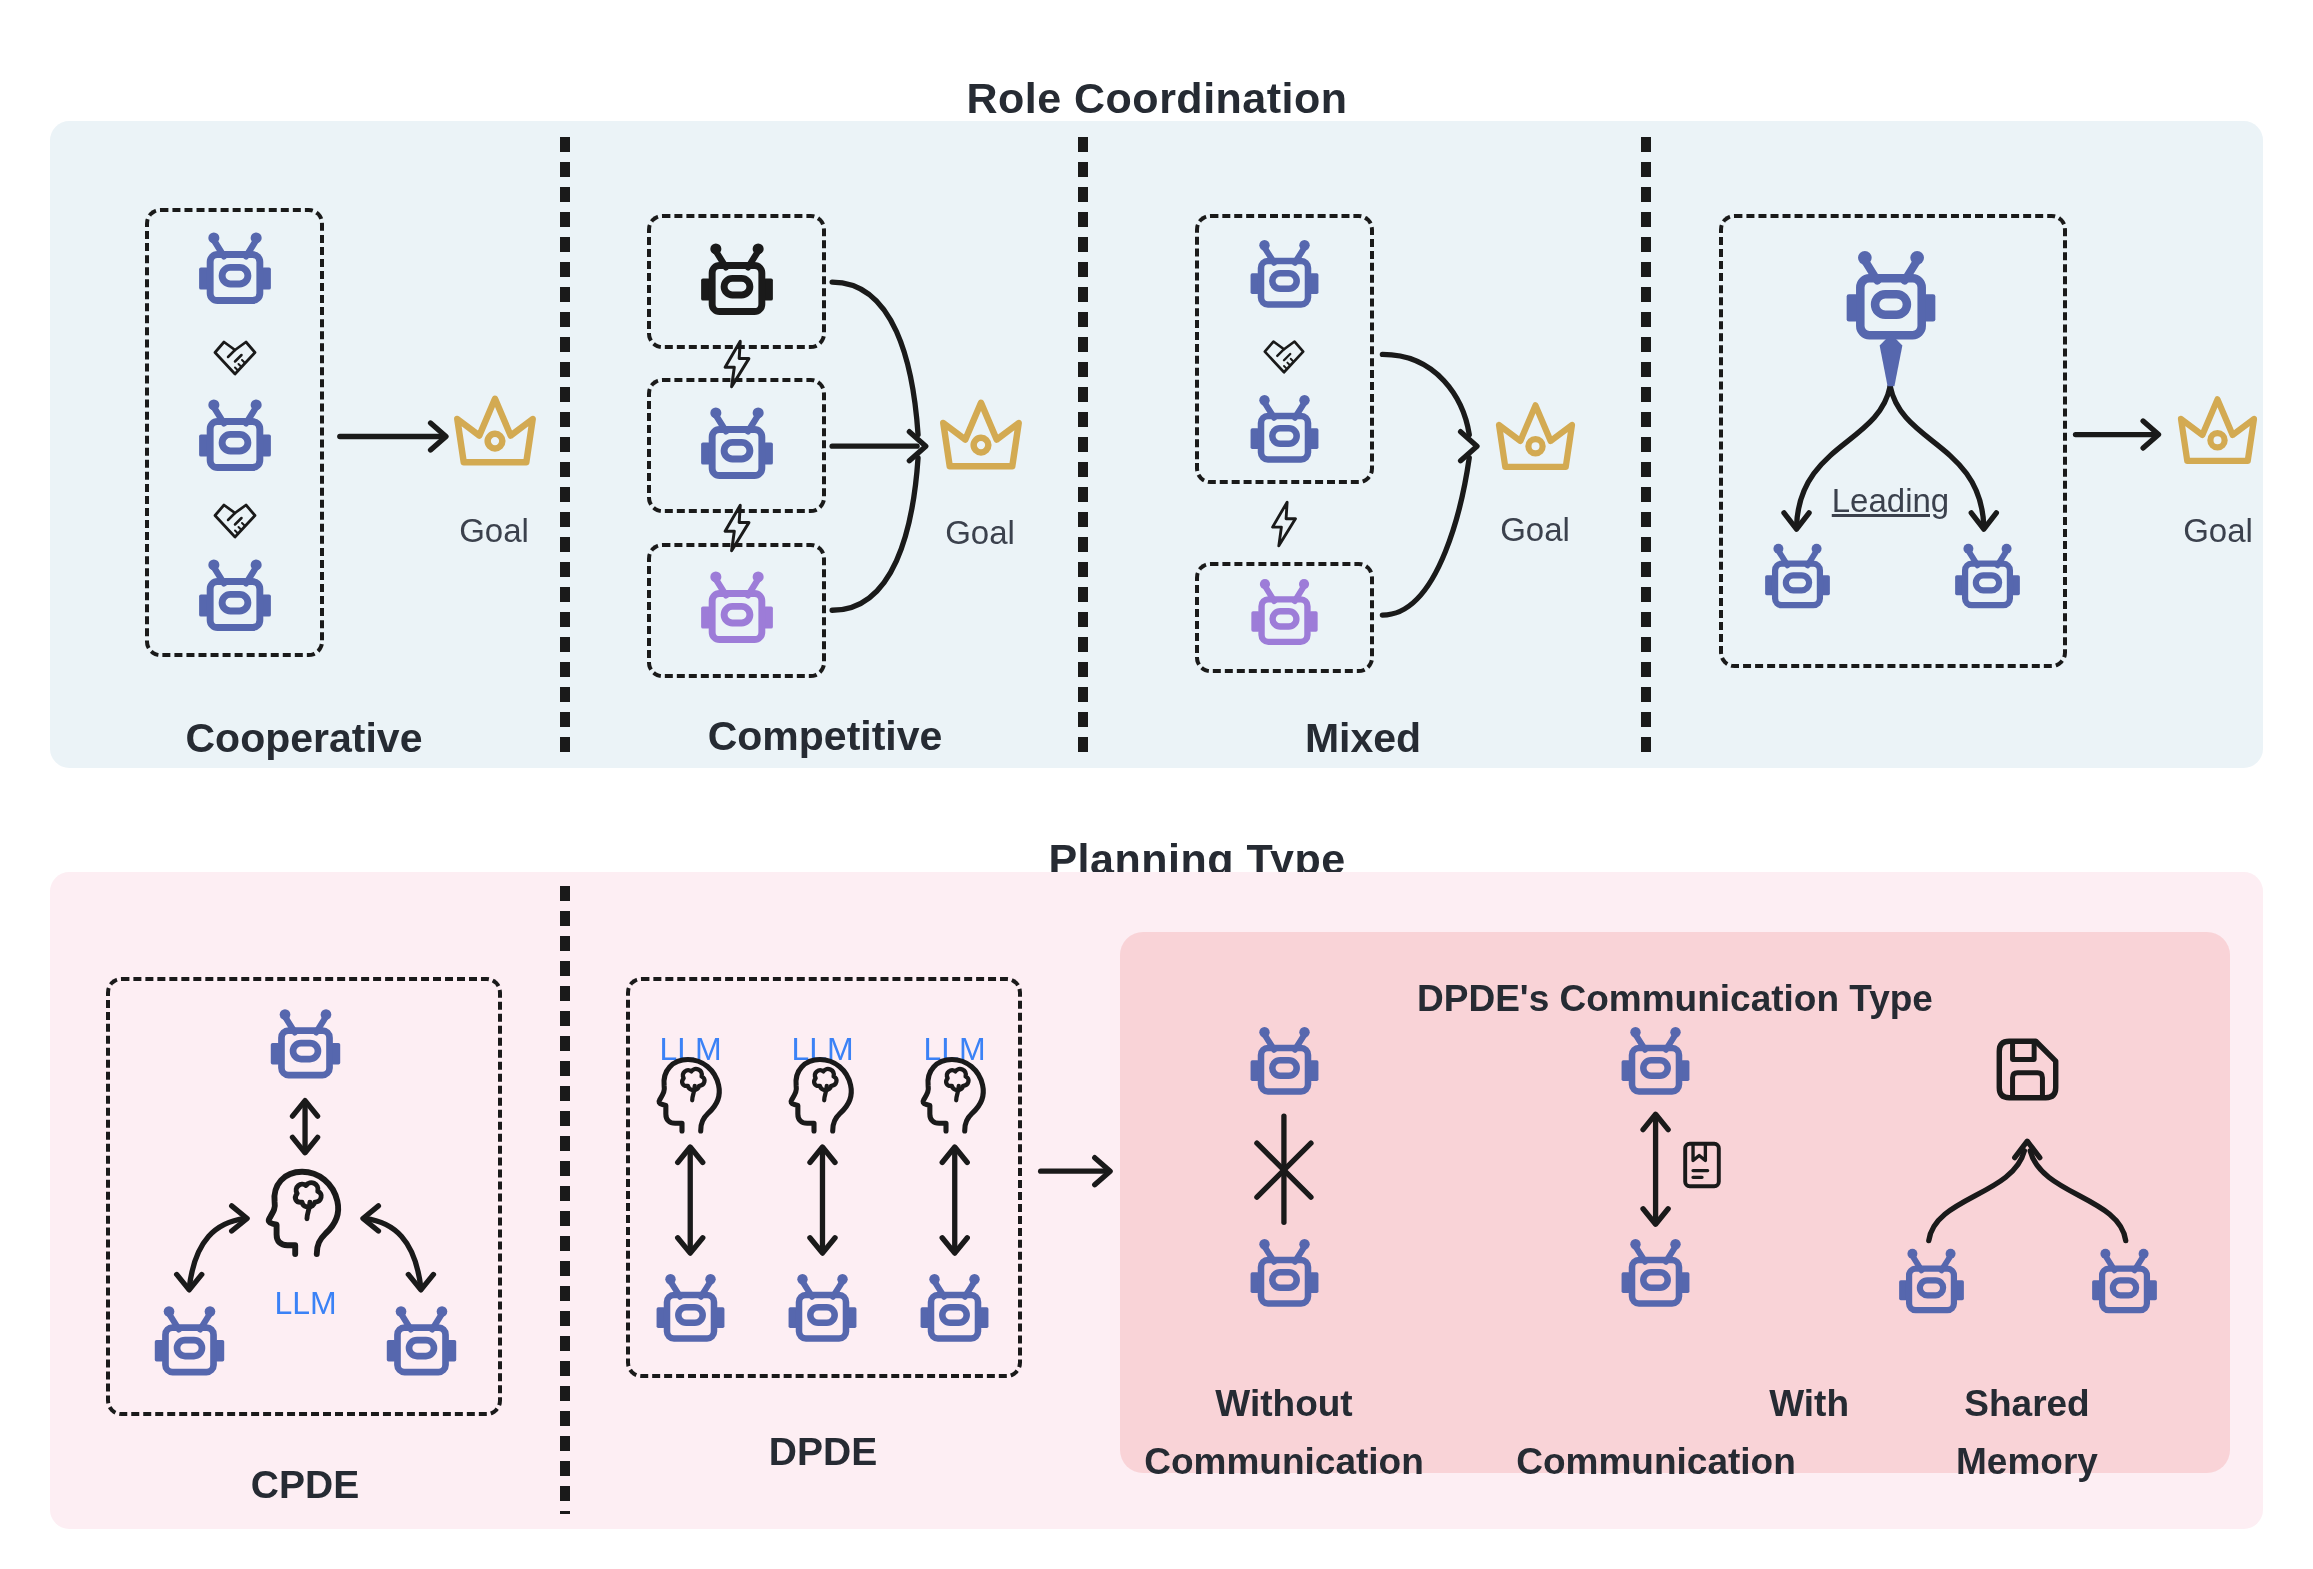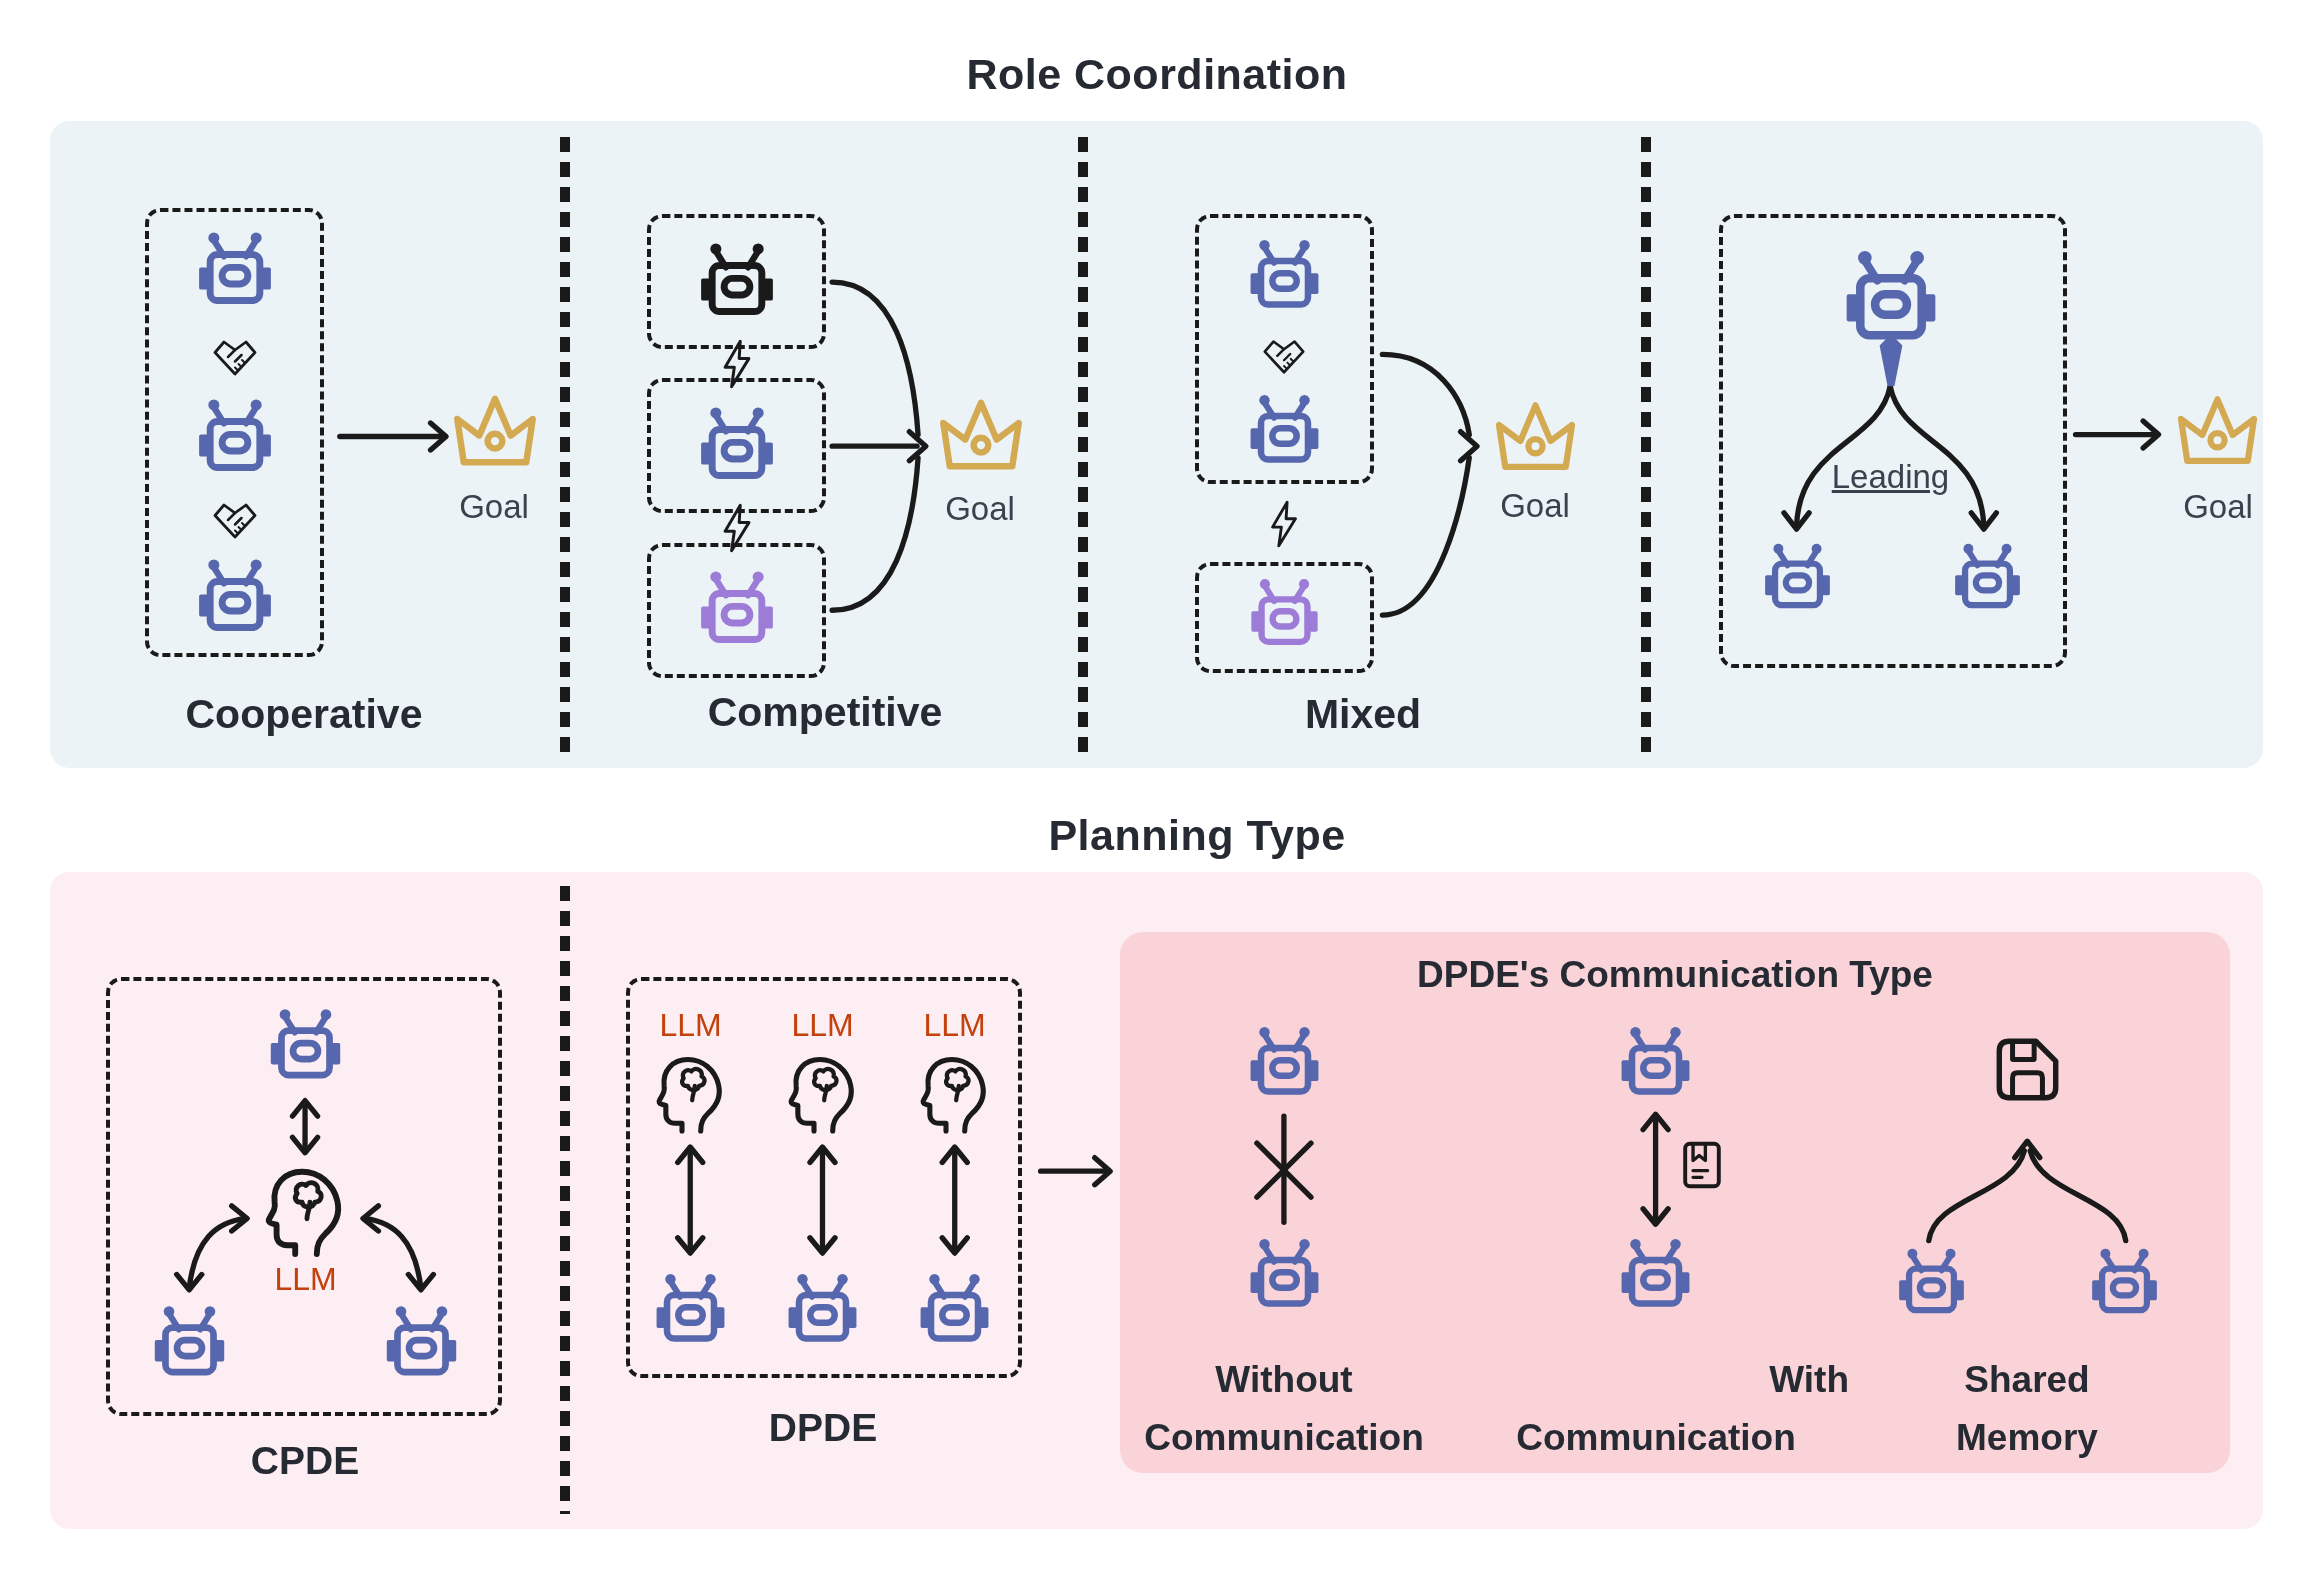--- a/index.html
+++ b/index.html
@@ -10,25 +10,25 @@
   .panel-bottom{left:50px;top:872px;width:2213px;height:657px;background:#fdeef3;}
   .panel-inner{left:1120px;top:932px;width:1110px;height:541px;background:#f9d3d7;border-radius:23px;}
   .vdots{position:absolute;width:9.7px;
          background:repeating-linear-gradient(to bottom,#1a1a1a 0 14.5px,transparent 14.5px 25px);}
   .dbox{position:absolute;border:4.8px dashed #1a1a1a;border-radius:15.4px;box-sizing:border-box;}
   .icon{position:absolute;display:block;}
   .c-blue{color:#5667ae;}
   .c-purple{color:#9d7cd8;}
   .c-black{color:#1a1a1a;}
   .c-gold{color:#d3aa52;}
-  .txt{position:absolute;text-align:center;color:#262b33;}
+  .txt{position:absolute;text-align:center;color:#262b33;margin-top:24px;}
   .title{font-size:43px;font-weight:bold;letter-spacing:0.5px;}
   .seclabel{font-size:41px;font-weight:bold;}
   .softlabel{font-size:33px;font-weight:normal;color:#3b414d;}
-  .llmlabel{font-size:32px;font-weight:normal;color:#c2410c;}
+  .llmlabel{font-size:32px;font-weight:normal;color:#3b82f6;}
   .bottomlabel{font-size:39px;font-weight:bold;}
   .commtitle{font-size:37px;font-weight:bold;}
   .commlabel{font-size:37px;font-weight:bold;}
   .overlay{position:absolute;left:0;top:0;pointer-events:none;}
   .overlay path{stroke:#1a1a1a;stroke-width:5.5;fill:none;stroke-linecap:round;stroke-linejoin:round;}
 </style>
 </head>
 <body>
 
 <svg width="0" height="0" style="position:absolute" aria-hidden="true">

